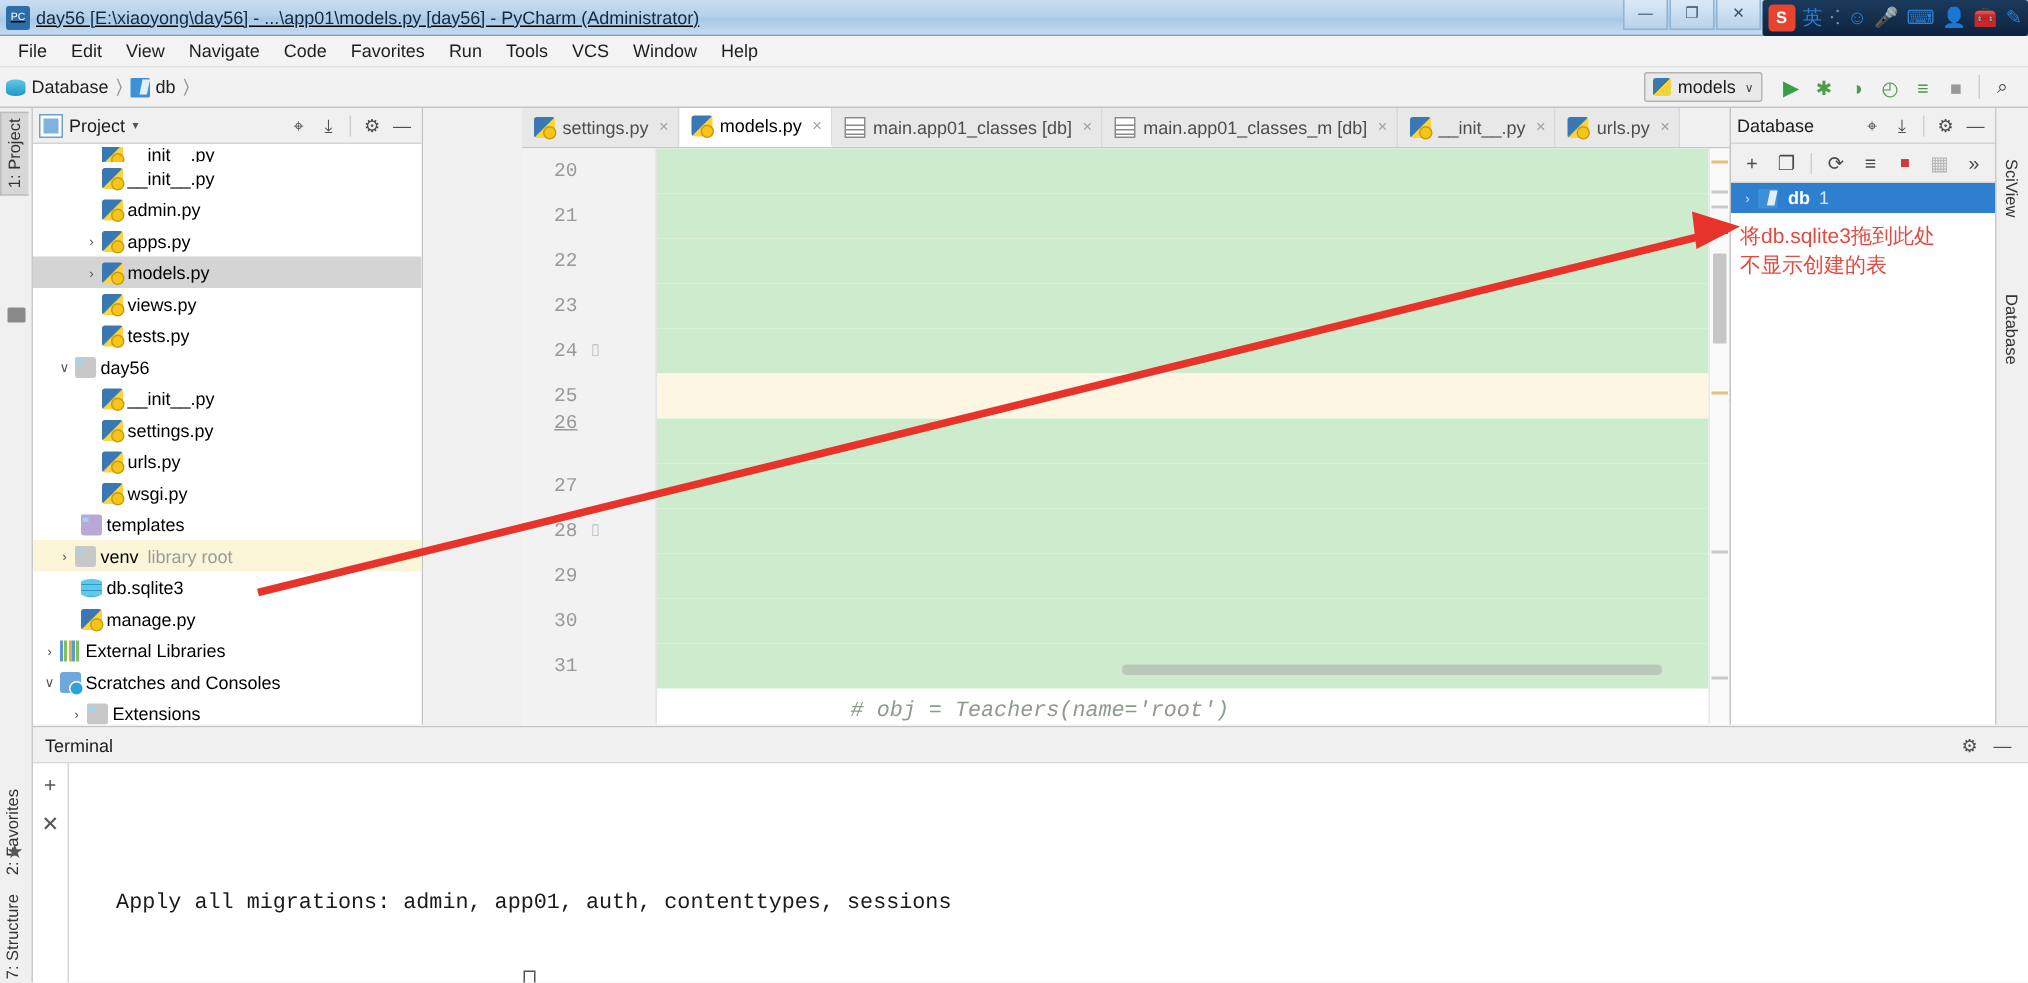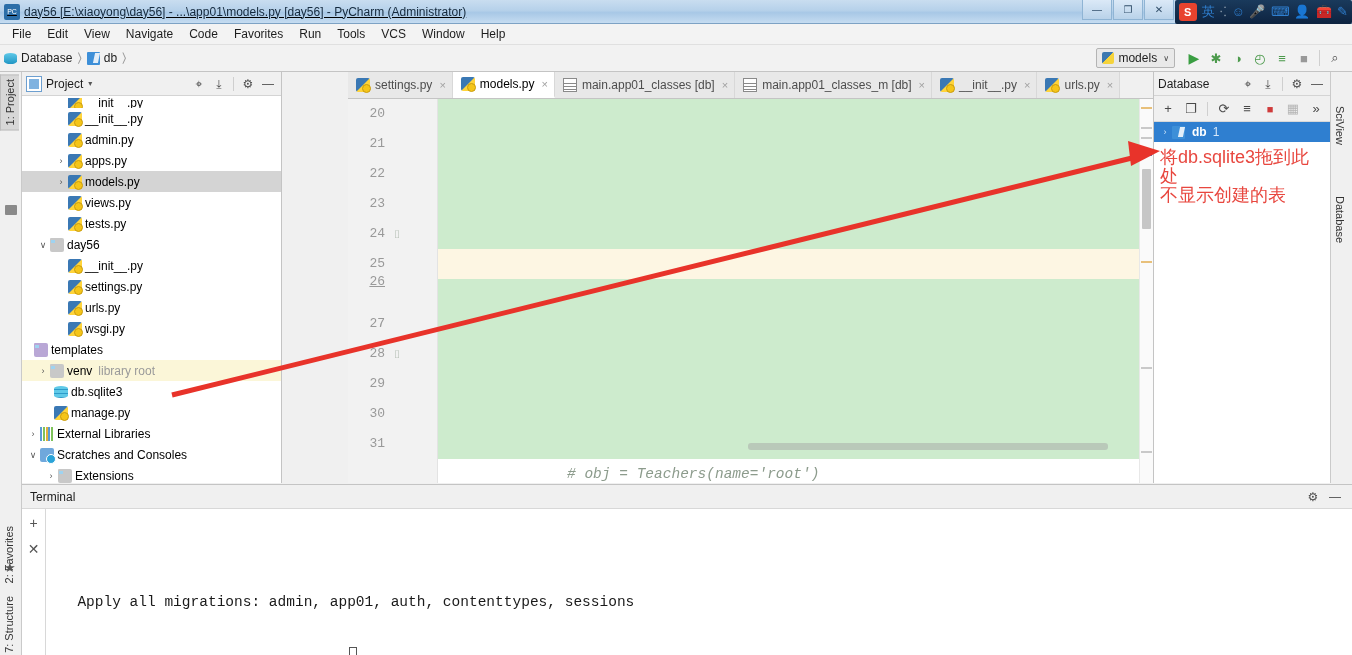--- a/index.html
+++ b/index.html
@@ -191,21 +191,21 @@
     display:flex; align-items:center; padding:0 4px; gap:3px;}
   .db-toolbar .ic{width:20px;height:20px;display:flex;align-items:center;justify-content:center;
     font-size:13px;color:#4a4a4a;}
   .db-toolbar .ic.red{color:#cf3b3b;font-size:11px;}
   .db-toolbar .ic.dim{color:#b5b5b5;}
   .db-row { height:20px; background:#2f7fd0; color:#fff; display:flex; align-items:center;
     padding-left:4px; font-size:12px; }
   .db-row .arrow{color:#cfe5f8;}
   .db-row b{margin-left:3px;}
   .db-row .count{margin-left:6px;color:#d6e8f9;font-weight:normal;}
-  .db-note { padding:6px 4px 0 6px; color:#e8473f; font-size:18px; line-height:19px;}
+  .db-note { padding:6px 4px 0 6px; color:#e8473f; font-size:14px; line-height:19px;}
 
   
   .term-panel { position:absolute; left:22px; top:484px; width:1330px; height:171px;
     background:#fff; border-top:1px solid #c4c4c4;}
   .term-head { height:24px; background:#f0f0f0; border-bottom:1px solid #d8d8d8;
     display:flex; align-items:center; padding-left:8px; font-size:12px; color:#1d1d1d;}
   .term-head .acts{margin-left:auto;display:flex;gap:4px;padding-right:8px;}
   .term-head .acts .ic{width:18px;height:18px;display:flex;align-items:center;
     justify-content:center;font-size:12px;color:#4f4f4f;}
   .term-side { position:absolute; left:0; top:24px; width:24px; height:147px;
@@ -372,21 +372,21 @@
         <span class="tlabel">settings.py</span>
       </div>
       <div class="trow" style="padding-left:46px;">
         <span class="ic16 ic-py"></span>
         <span class="tlabel">urls.py</span>
       </div>
       <div class="trow" style="padding-left:46px;">
         <span class="ic16 ic-py"></span>
         <span class="tlabel">wsgi.py</span>
       </div>
-      <div class="trow" style="padding-left:12px;">
+      <div class="trow" style="padding-left:32px;">
         <span class="ic16 ic-folder purple"></span>
         <span class="tlabel">templates</span>
       </div>
       <div class="trow hl" style="padding-left:14px;">
         <span class="arrow">›</span>
         <span class="ic16 ic-folder"></span>
         <span class="tlabel">venv</span>
         <span class="tsub">library root</span>
       </div>
       <div class="trow" style="padding-left:32px;">

